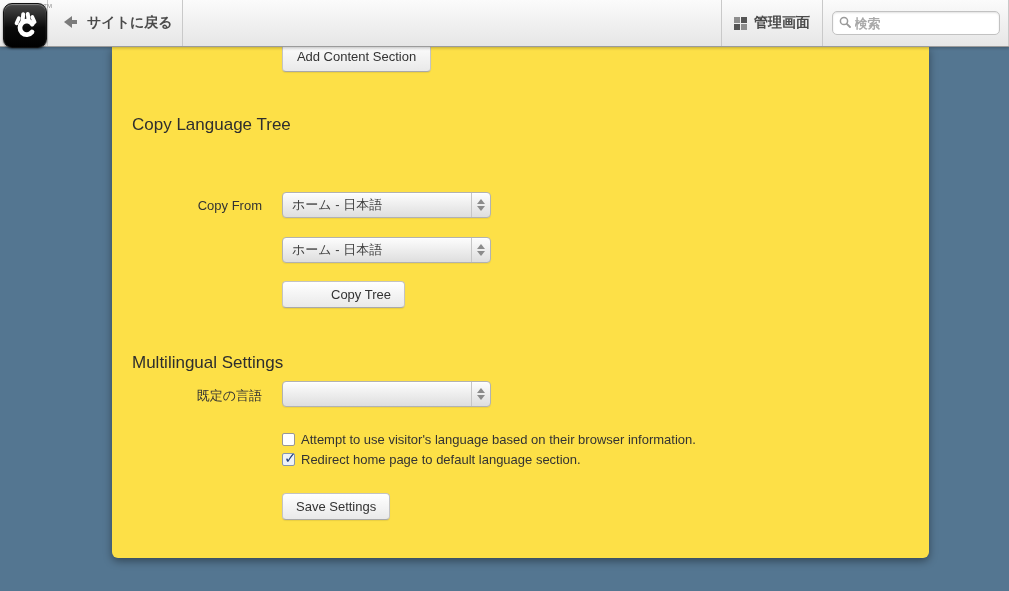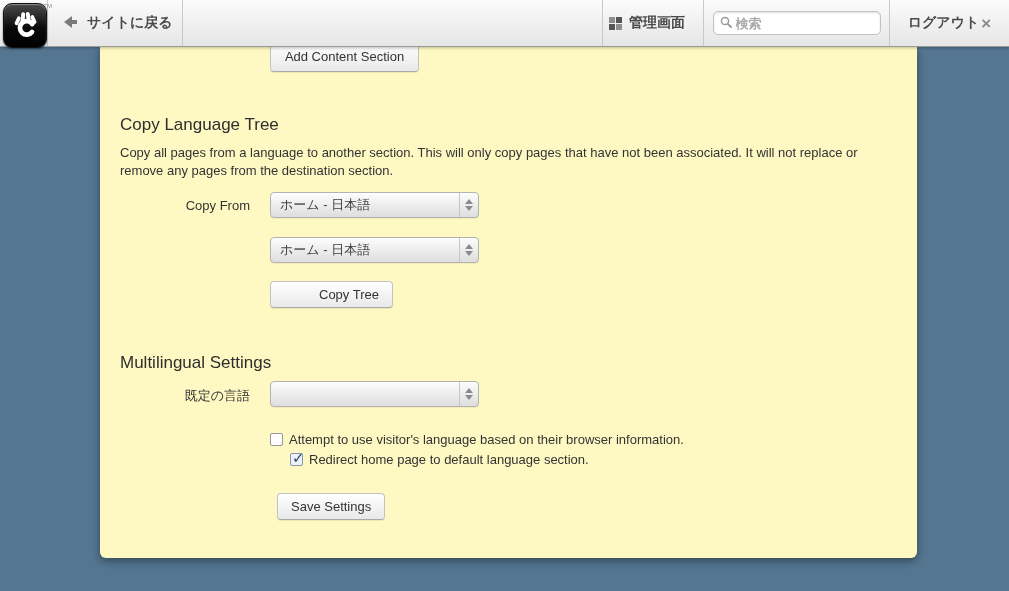--- a/index.html
+++ b/index.html
@@ -26,21 +26,21 @@
     border:1px solid #111; border-radius:9px;
     box-shadow:inset 0 1px 1px rgba(255,255,255,.35), 0 1px 2px rgba(0,0,0,.5);
     display:flex; align-items:center; justify-content:center;
   }
   .logo-tm {
     position:absolute; right:-6px; top:-1px; font-size:6px; color:#8d8d8d; letter-spacing:0;
   }
   .cell-back { width:135px; border-right:1px solid #c9c9c9; padding-left:16px; gap:8px; cursor:pointer; }
   .tb-label { font-size:14px; font-weight:bold; color:#4a4a4a; }
   .cell-spacer { flex:1; }
-  .cell-dash { width:102px; border-left:1px solid #c9c9c9; border-right:1px solid #c9c9c9; padding-left:6px; gap:7px; cursor:pointer; }
+  .cell-dash { width:102px; border-left:1px solid #c9c9c9; border-right:1px solid #c9c9c9; padding-left:12px; gap:7px; cursor:pointer; }
   .grid-icon { width:13px; height:13px; display:grid; grid-template-columns:6px 6px; grid-template-rows:6px 6px; gap:1px; }
   .grid-icon i { display:block; }
   .grid-icon i:nth-child(1){ background:#8e8e8e; }
   .grid-icon i:nth-child(2){ background:#555; }
   .grid-icon i:nth-child(3){ background:#555; }
   .grid-icon i:nth-child(4){ background:#8e8e8e; }
   .cell-search { width:186px; border-right:1px solid #c9c9c9; justify-content:center; }
   .search-box {
     width:168px; height:24px; background:#fff;
     border:1px solid #c2c2c2; border-radius:5px;
@@ -51,22 +51,22 @@
     border:none; outline:none; flex:1; font-size:13px; color:#4c1d95; background:transparent;
     font-family:"Liberation Sans","DejaVu Sans",sans-serif;
     font-weight:bold;
   }
   .search-box input::placeholder { color:#a9a9a9; }
   .cell-logout { width:119px; justify-content:center; gap:2px; cursor:pointer; }
   .logout-x { font-size:17px; font-weight:bold; color:#8a8a8a; line-height:1; }
 
   
   .panel {
-    position:absolute; left:100px; top:47px; width:817px; height:511px;
-    background:#fef9c3; border-radius:0 0 6px 6px;
+    position:absolute; left:112px; top:47px; width:817px; height:511px;
+    background:#fde047; border-radius:0 0 6px 6px;
     box-shadow:0 3px 9px rgba(0,0,0,.4);
     overflow:hidden; z-index:5;
   }
   .btn {
     display:inline-block;
     background:linear-gradient(#ffffff,#e9e9e9);
     border:1px solid #c3c3c3; border-bottom-color:#a9a9a9;
     border-radius:4px;
     font-size:13px; color:#333;
     padding:5px 13px;
@@ -158,33 +158,28 @@
       <span>
         <svg width="12" height="12" viewBox="0 0 12 12">
           <circle cx="5" cy="5" r="3.6" fill="none" stroke="#9a9a9a" stroke-width="1.5"></circle>
           <line x1="7.8" y1="7.8" x2="11" y2="11" stroke="#9a9a9a" stroke-width="1.8" stroke-linecap="round"></line>
         </svg>
       </span>
       <input type="text" placeholder="検索" style="">
     </div>
   </div>
 
-  <div class="tb-cell cell-logout">
-    <span class="tb-label">ログアウト</span>
-    <span class="logout-x">×</span>
-  </div>
 </div>
 
 <div class="panel">
 
   <button class="btn add-btn">Add Content Section</button>
 
   <h2 class="section-heading" style="top:68px;">Copy Language Tree</h2>
 
-  <p class="desc">Copy all pages from a language to another section. This will only copy pages that have not been associated. It will not replace or remove any pages from the destination section.</p>
 
   <div class="form-label" style="top:151px;">Copy From</div>
   <div class="select" style="top:145px;">
     <div class="select-text">ホーム - 日本語</div>
     <div class="select-arrows">
       <span class="tri-up"></span>
         <span class="tri-down"></span>
     </div>
   </div>
 
@@ -206,19 +201,19 @@
       <span class="tri-up"></span>
         <span class="tri-down"></span>
     </div>
   </div>
 
   <div class="check-row" style="top:385px;">
     <span class="checkbox"></span>
     <span class="check-label">Attempt to use visitor's language based on their browser information.</span>
   </div>
 
-  <div class="check-row" style="top:405px;margin-left:20px;">
+  <div class="check-row" style="top:405px;">
     <span class="checkbox checked"></span>
     <span class="check-label">Redirect home page to default language section.</span>
   </div>
 
-  <button class="btn" style="position:absolute; left:170px; top:446px;margin-left:7px;">Save Settings</button>
+  <button class="btn" style="position:absolute; left:170px; top:446px;">Save Settings</button>
 </div>
 
 </body></html>

